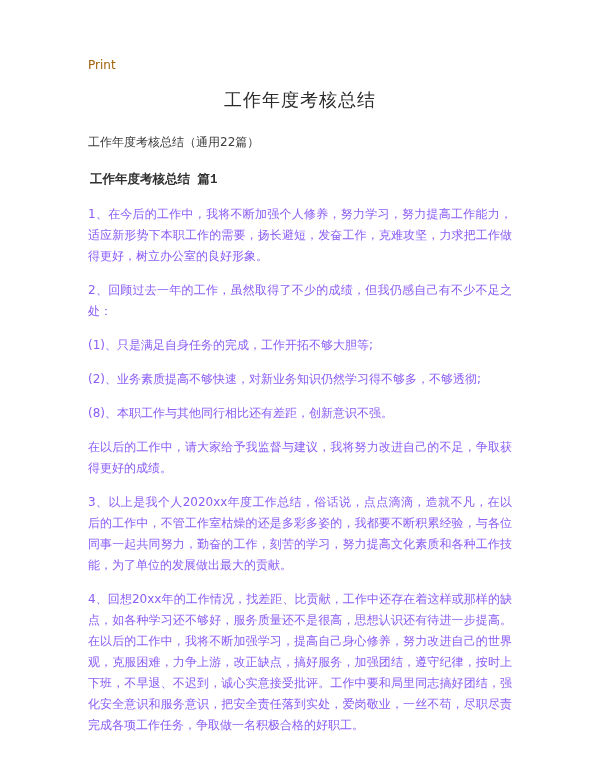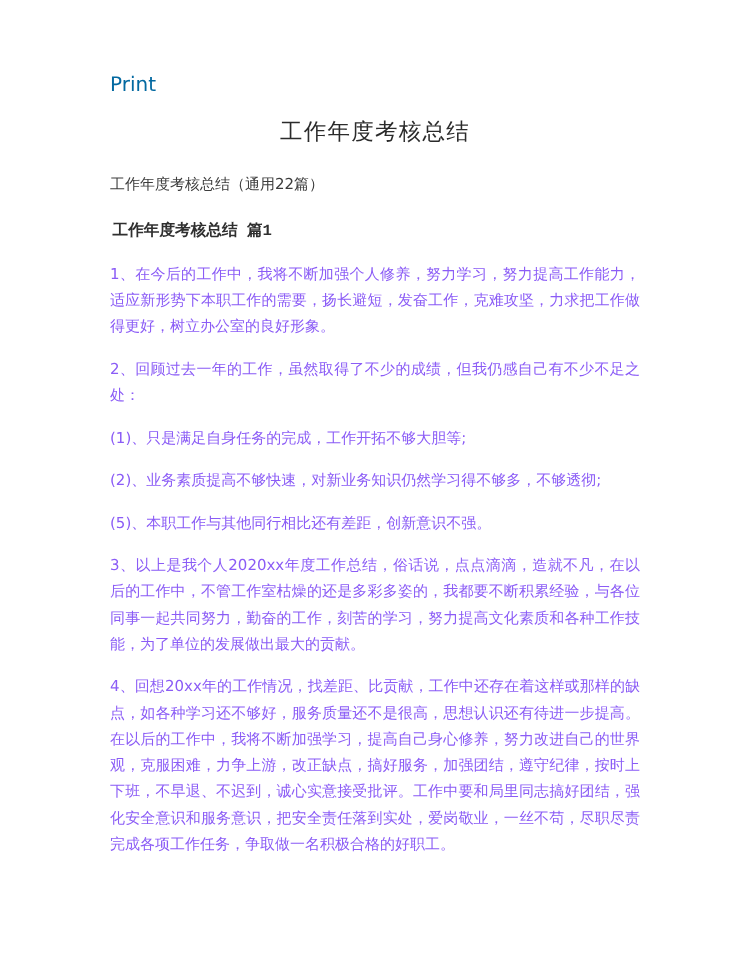--- a/index.html
+++ b/index.html
@@ -10,22 +10,22 @@
   .page {
     width: 600px;
     min-height: 776px;
     box-sizing: border-box;
     padding: 58px 88px 40px 88px;
     background: #ffffff;
     font-family: "DejaVu Sans", sans-serif;
     color: #3c3c3c;
   }
   .print-label {
-    font-size: 16px;
-    color: #0369a1;
+    font-size: 12px;
+    color: #a16207;
     margin: 0 0 16px 0;
     cursor: pointer;
   }
   .doc-title {
     font-size: 18px;
     font-weight: normal;
     text-align: center;
     color: #2b2b2b;
     margin: 0 0 22px 0;
     letter-spacing: 1px;
@@ -60,17 +60,18 @@
   <h1 class="doc-title">工作年度考核总结</h1>
 
   <div class="doc-subtitle">工作年度考核总结（通用22篇）</div>
 
   <div class="section-heading">工作年度考核总结 篇1</div>
 
   <p>1、在今后的工作中，我将不断加强个人修养，努力学习，努力提高工作能力，适应新形势下本职工作的需要，扬长避短，发奋工作，克难攻坚，力求把工作做得更好，树立办公室的良好形象。</p>
   <p>2、回顾过去一年的工作，虽然取得了不少的成绩，但我仍感自己有不少不足之处：</p>
   <p>(1)、只是满足自身任务的完成，工作开拓不够大胆等;</p>
   <p>(2)、业务素质提高不够快速，对新业务知识仍然学习得不够多，不够透彻;</p>
-  <p>(5)、本职工作与其他同行相比还有差距，创新意识不强。</p>
+  <p>(8)、本职工作与其他同行相比还有差距，创新意识不强。</p>
+  <p>在以后的工作中，请大家给予我监督与建议，我将努力改进自己的不足，争取获得更好的成绩。</p>
   <p>3、以上是我个人2020xx年度工作总结，俗话说，点点滴滴，造就不凡，在以后的工作中，不管工作室枯燥的还是多彩多姿的，我都要不断积累经验，与各位同事一起共同努力，勤奋的工作，刻苦的学习，努力提高文化素质和各种工作技能，为了单位的发展做出最大的贡献。</p>
   <p>4、回想20xx年的工作情况，找差距、比贡献，工作中还存在着这样或那样的缺点，如各种学习还不够好，服务质量还不是很高，思想认识还有待进一步提高。在以后的工作中，我将不断加强学习，提高自己身心修养，努力改进自己的世界观，克服困难，力争上游，改正缺点，搞好服务，加强团结，遵守纪律，按时上下班，不早退、不迟到，诚心实意接受批评。工作中要和局里同志搞好团结，强化安全意识和服务意识，把安全责任落到实处，爱岗敬业，一丝不苟，尽职尽责完成各项工作任务，争取做一名积极合格的好职工。</p>
 
 </div>
 
 </body></html>

